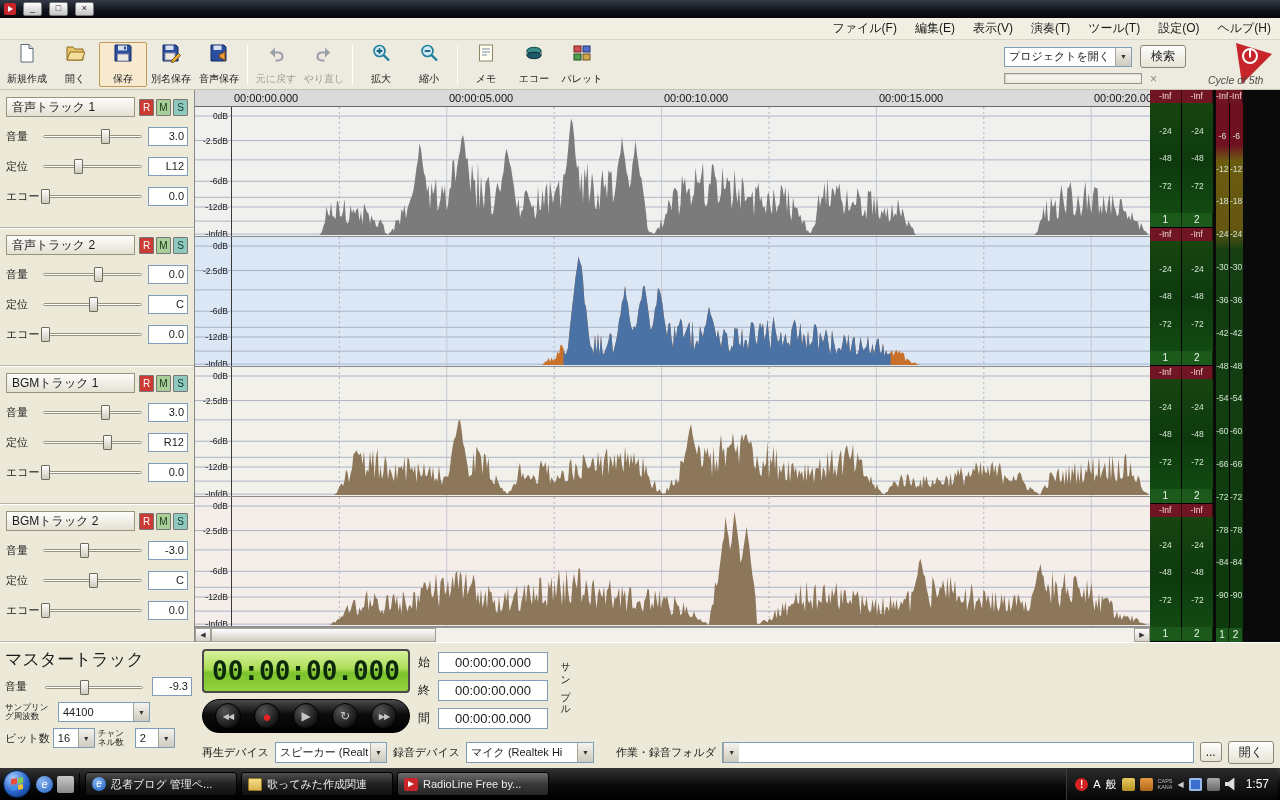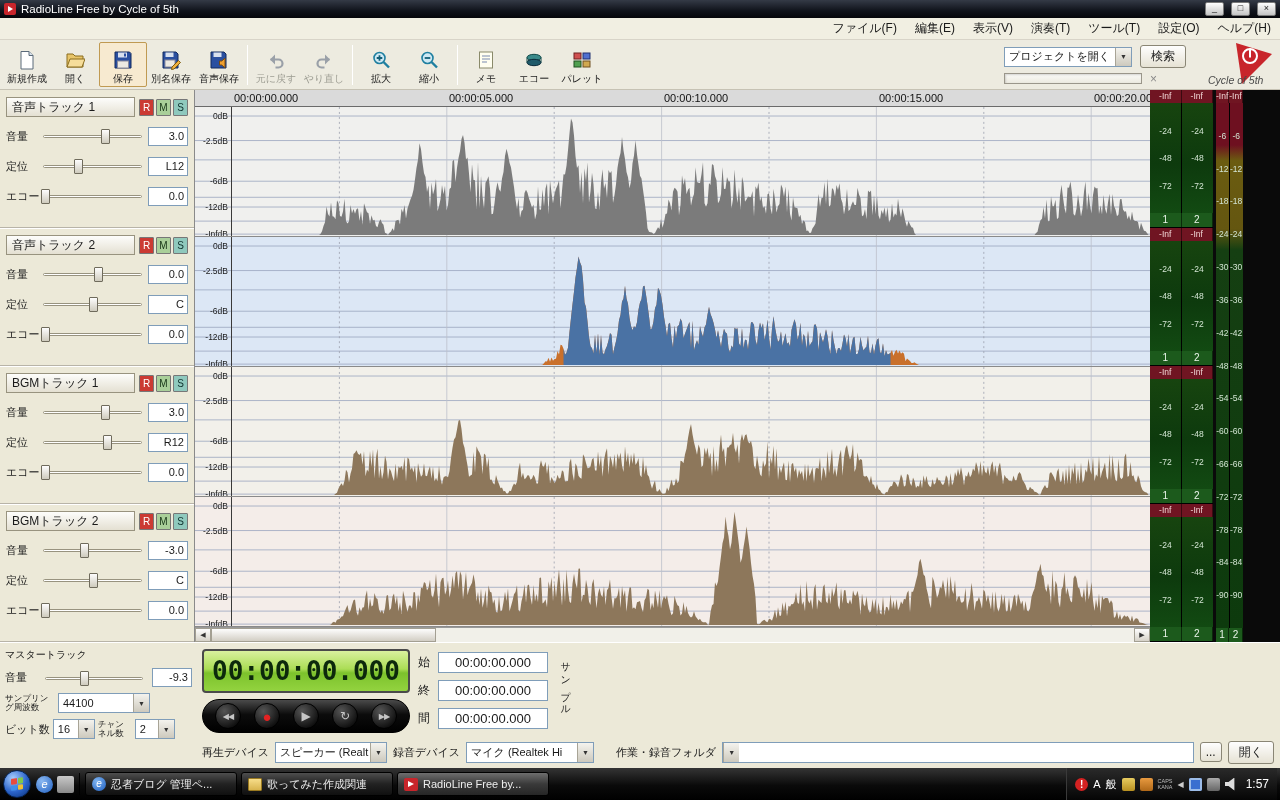--- a/index.html
+++ b/index.html
@@ -14,21 +14,21 @@
 .tb-title{font-size:11.5px;flex:1;white-space:nowrap;}
 .winbtn{width:19px;height:14px;background:linear-gradient(#fefefe,#c4c4c4);border:1px solid #7a7a7a;border-radius:2px;font-size:9px;line-height:11px;text-align:center;color:#222;margin-left:2px;flex:none;cursor:default;}
 
 
 #menubar{height:22px;background:#f1efe2;display:flex;align-items:center;padding-left:4px;border-bottom:1px solid #d8d4c8;flex:none;justify-content:flex-end;}
 .menu-item{padding:3px 9px;font-size:12px;}
 
 
 #toolbar{height:50px;background:#edebe0;display:flex;align-items:flex-start;padding:2px 3px;position:relative;border-bottom:1px solid #c6c2b4;flex:none;}
 #tb-buttons{display:flex;align-items:flex-start;}
-.tbtn{width:48px;height:45px;display:flex;flex-direction:column;align-items:center;justify-content:flex-end;gap:2px;border:1px solid transparent;border-radius:2px;}
+.tbtn{width:48px;height:45px;display:flex;flex-direction:column;align-items:center;justify-content:space-between;gap:2px;border:1px solid transparent;border-radius:2px;}
 .tbtn .ticon{width:20px;height:20px;display:block;}
 .tbtn .tlabel{font-size:10px;color:#222;white-space:nowrap;}
 .tbtn.disabled .tlabel{color:#9c9c92;}
 .tbtn.active{background:#f7ead0;border:1px solid #c09a52;}
 .tsep{width:1px;height:40px;background:#c2beb0;border-right:1px solid #fff;margin:3px 4px 0 4px;}
 .tb-right{position:absolute;right:80px;top:5px;width:196px;display:flex;flex-direction:column;gap:5px;}
 .tb-right-row{display:flex;align-items:center;gap:8px;}
 .combo{display:flex;height:20px;border:1px solid #7f9db9;background:#fff;align-items:center;overflow:hidden;}
 .combo .cval{padding:0 4px;flex:1;font-size:11px;white-space:nowrap;overflow:hidden;}
 .combo .carrow{width:16px;height:100%;background:linear-gradient(#f4f3ee,#cdc9bd);border-left:1px solid #a8a496;font-size:7px;display:flex;align-items:center;justify-content:center;color:#333;flex:none;}
@@ -85,21 +85,21 @@
 .meter-body{flex:1;display:flex;gap:1px;background:#000;}
 .meter-col{flex:1;position:relative;background:linear-gradient(#17440f,#0d3a0d 55%,#124a12);}
 .meter-block.master .meter-col{background:linear-gradient(#6e1020 0%,#6e1020 8%,#6b5c10 11%,#645610 24%,#153f12 28%,#0d3a0d 100%);}
 .m-scale{position:absolute;width:100%;text-align:center;color:#d2e4d2;font-size:8.5px;transform:translateY(-50%);}
 .meter-foot{height:14px;display:flex;background:#1c5a1c;flex:none;}
 .mf-cell{flex:1;color:#eaf5ea;font-size:10px;text-align:center;line-height:14px;border-right:1px solid #0a2a0a;}
 
 
 #bottom{height:126px;background:#ece9d8;position:relative;border-top:1px solid #fff;flex:none;}
 .master-box{position:absolute;left:5px;top:5px;width:187px;}
-.master-title{font-size:10px;margin-bottom:6px;}
+.master-title{font-size:17px;margin-bottom:6px;}
 .mrow{display:flex;align-items:center;margin-bottom:6px;gap:3px;}
 .mlabel{font-size:11px;flex:none;}
 .small2{font-size:8.5px;line-height:9px;flex:none;width:50px;}
 .combo.w90{width:92px;}
 .combo.w40{width:42px;}
 .combo.w38{width:40px;}
 .lcd{position:absolute;left:202px;top:6px;width:208px;height:44px;background:linear-gradient(#d9f19e 0%,#abdd55 45%,#7cc22c 55%,#93d33f 100%);border:2px solid #4a4a4a;border-radius:4px;display:flex;align-items:center;justify-content:center;font-family:"DejaVu Sans Mono","Liberation Mono",monospace;font-size:26px;font-weight:bold;color:#0c290c;}
 .transport{position:absolute;left:202px;top:56px;width:208px;height:34px;background:linear-gradient(#4a4a4a,#0c0c0c 45%,#000);border-radius:17px;display:flex;align-items:center;justify-content:space-between;padding:0 12px;border:1px solid #000;}
 .tpbtn{width:26px;height:26px;border-radius:50%;background:radial-gradient(circle at 35% 30%,#555,#101010 75%);color:#c6c6c6;font-size:12px;display:flex;align-items:center;justify-content:center;border:1px solid #000;}
 .tpbtn.dbl{font-size:8px;letter-spacing:-1px;}
@@ -156,21 +156,20 @@
 .tray-chevron{color:#ccc;font-size:8px;}
 .clock{color:#fff;font-size:12px;margin-left:3px;}
 </style>
 </head>
 <body>
 
 <div id="app">
 
   <div id="titlebar">
     <span class="tb-icon"></span>
-    <span class="tb-title">RadioLine Free by Cycle of 5th</span>
     <span class="winbtn">_</span>
     <span class="winbtn">□</span>
     <span class="winbtn">×</span>
   </div>
 
   <div id="menubar">
       <span class="menu-item">ファイル(F)</span>
       <span class="menu-item">編集(E)</span>
       <span class="menu-item">表示(V)</span>
       <span class="menu-item">演奏(T)</span>

